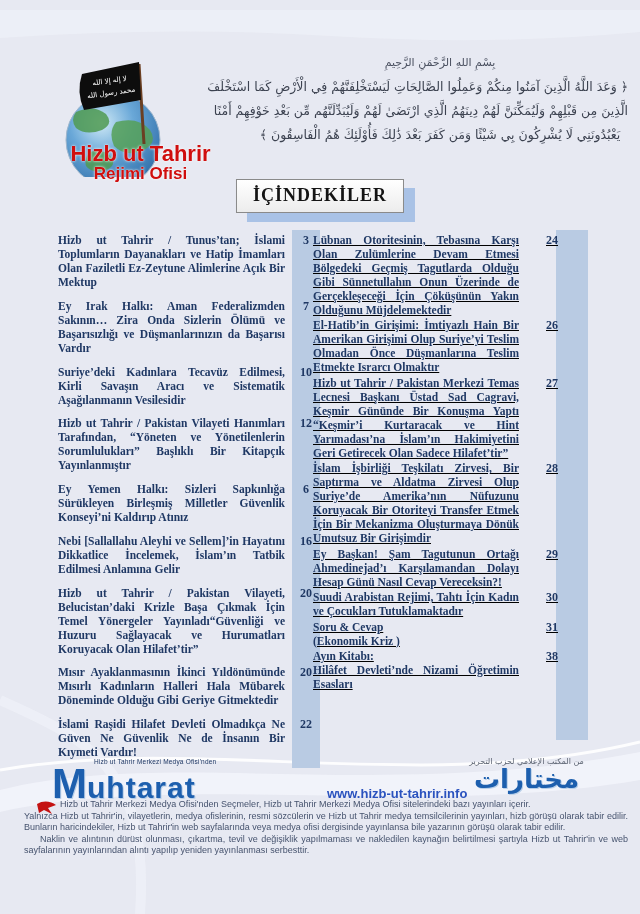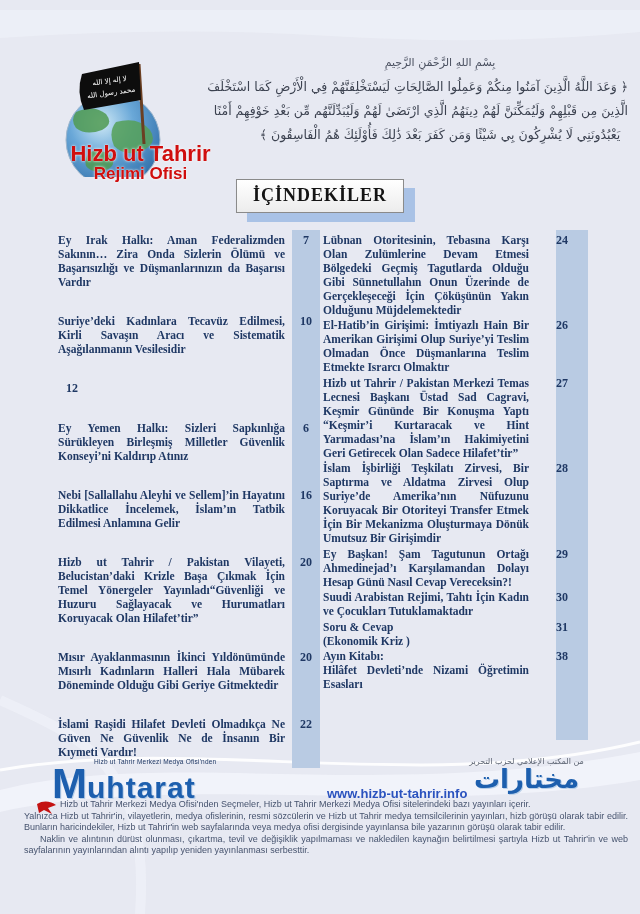--- a/index.html
+++ b/index.html
@@ -33,21 +33,21 @@
     border:1px solid #8a8a8a; padding:5px 16px 6px;
     font-size:18px; font-weight:bold; letter-spacing:1px; color:#141414; }
 
   
   .strip { position:absolute; background:#b9cbe3; }
   .strip-left  { left:292px; top:230px; width:28px; height:538px; }
   .strip-right { left:556px; top:230px; width:32px; height:510px; }
 
   .col { position:absolute; display:flex; flex-direction:column; justify-content:space-between; }
   .col-left  { left:58px;  top:233px; width:262px; height:526px; }
-  .col-right { left:323px; top:233px; width:265px; height:458px; }
+  .col-right { left:313px; top:233px; width:265px; height:458px;text-decoration:underline; }
 
   .entry { display:flex; align-items:flex-start; }
   .entry-title { flex:1; font-size:11.5px; line-height:14px; font-weight:bold;
     color:#1f3864; text-align:justify; padding-right:7px; white-space:pre-line; }
   .entry-page { width:28px; text-align:center; font-size:12px; font-weight:bold;
     color:#1f3864; }
   .col-right .entry-page { width:52px; }
 
   
   .muhtarat { position:absolute; left:52px; top:758px; font-family:"Liberation Sans", sans-serif; }
@@ -127,28 +127,33 @@
   <div class="title-wrap">
     <div class="title-shadow"></div>
     <div class="title-box">İÇİNDEKİLER</div>
   </div>
 
   <div class="strip strip-left"></div>
   <div class="strip strip-right"></div>
 
   <div class="col col-left">
       <div class="entry">
+        <div class="entry-title">Hizb ut Tahrir / Tunus’tan; İslami Toplumların Dayanakları ve Hatip İmamları Olan Faziletli Ez-Zeytune Alimlerine Açık Bir Mektup</div>
+        <div class="entry-page">3</div>
+      </div>
+      <div class="entry">
         <div class="entry-title">Ey Irak Halkı: Aman Federalizmden Sakının… Zira Onda Sizlerin Ölümü ve Başarısızlığı ve Düşmanlarınızın da Başarısı Vardır</div>
         <div class="entry-page">7</div>
       </div>
       <div class="entry">
         <div class="entry-title">Suriye’deki Kadınlara Tecavüz Edilmesi, Kirli Savaşın Aracı ve Sistematik Aşağılanmanın Vesilesidir</div>
         <div class="entry-page">10</div>
       </div>
       <div class="entry">
+        <div class="entry-title">Hizb ut Tahrir / Pakistan Vilayeti Hanımları Tarafından, “Yöneten ve Yönetilenlerin Sorumlulukları” Başlıklı Bir Kitapçık Yayınlanmıştır</div>
         <div class="entry-page">12</div>
       </div>
       <div class="entry">
         <div class="entry-title">Ey Yemen Halkı: Sizleri Sapkınlığa Sürükleyen Birleşmiş Milletler Güvenlik Konseyi’ni Kaldırıp Atınız</div>
         <div class="entry-page">6</div>
       </div>
       <div class="entry">
         <div class="entry-title">Nebi [Sallallahu Aleyhi ve Sellem]’in Hayatını Dikkatlice İncelemek, İslam’ın Tatbik Edilmesi Anlamına Gelir</div>
         <div class="entry-page">16</div>
       </div>

